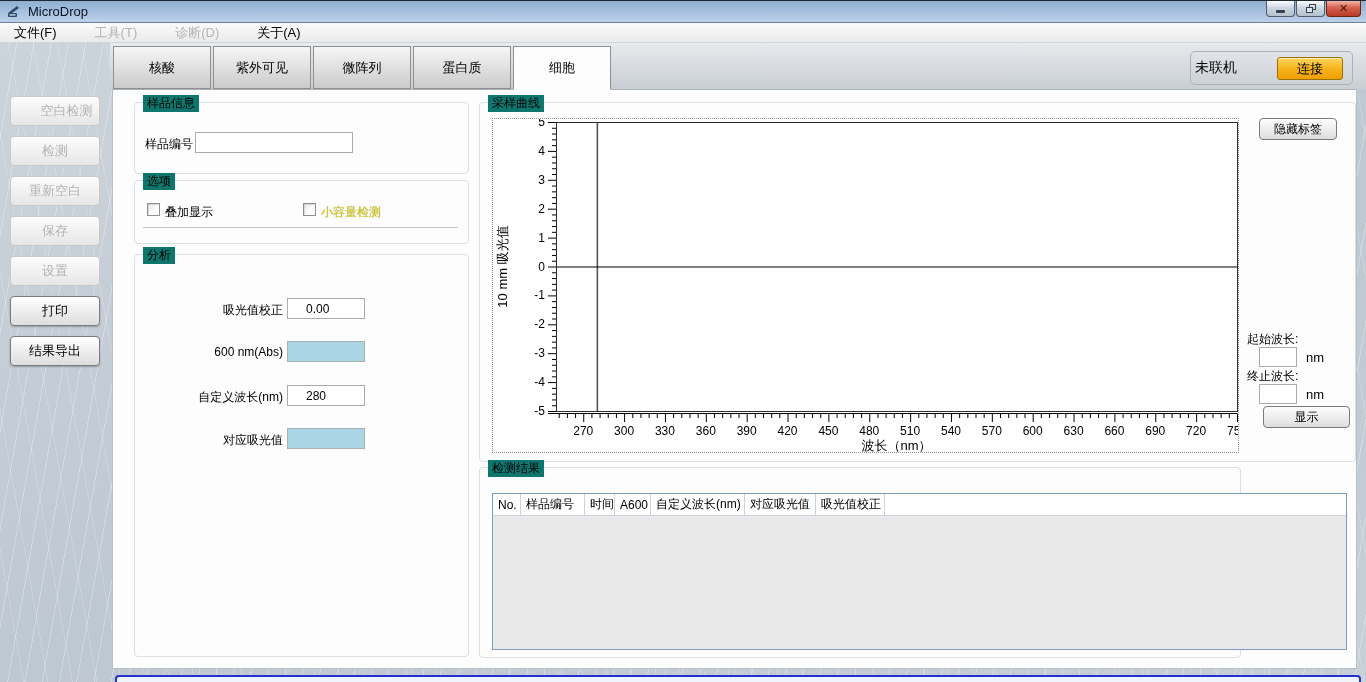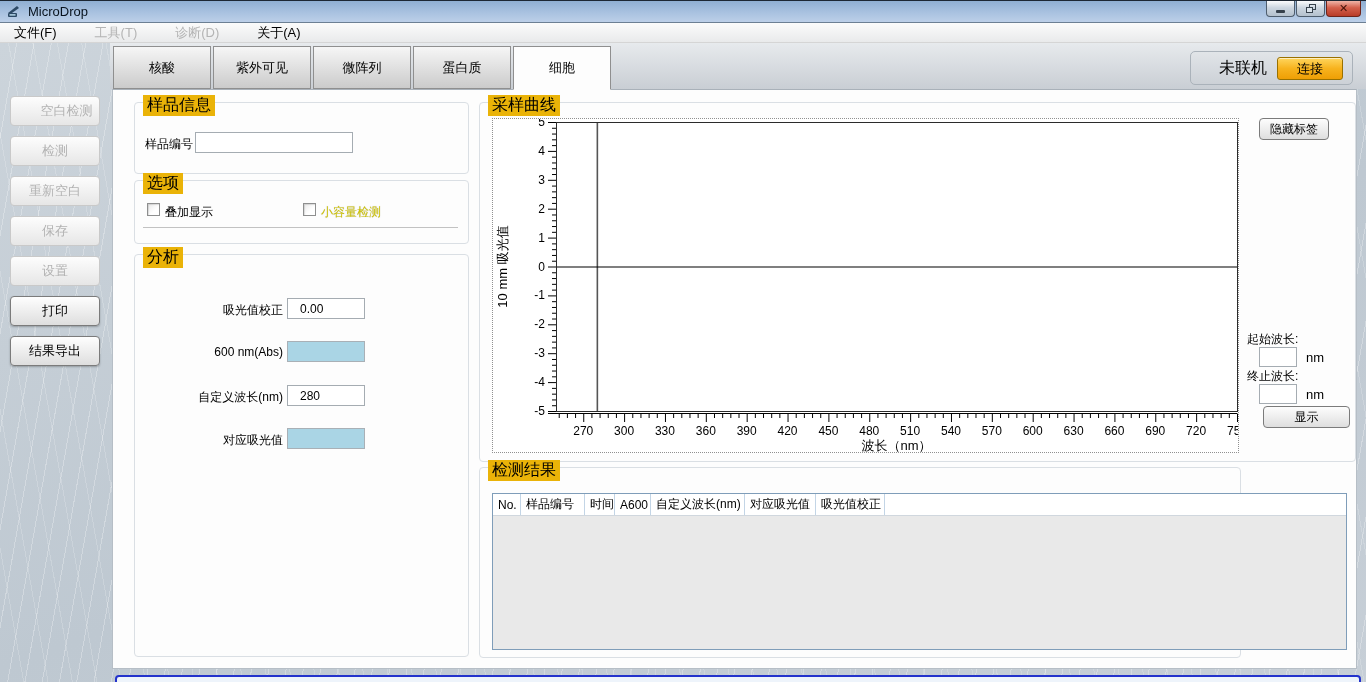--- a/index.html
+++ b/index.html
@@ -39,42 +39,42 @@
   .tabband { position:absolute; left:110px; top:0; width:1256px; height:46px;
     background:linear-gradient(#e7eaed,#c9ced4); }
   .tab { position:absolute; top:3px; width:98px; height:43px; border:1px solid #8f8f8f;
     background:linear-gradient(#f6f6f6,#cbcbcb); display:flex; align-items:center; justify-content:center;
     font-size:13px; z-index:2; }
   .tab.active { height:44px; background:#fdfdfd; border-bottom:1px solid #fdfdfd; }
 
   
   .conn { position:absolute; left:1190px; top:8px; width:163px; height:34px; border:1px solid #aab2ba;
     border-radius:5px; display:flex; align-items:center; z-index:3; }
-  .conn-status { font-size:16px; margin-left:28px; }
+  .conn-status { font-size:14px; margin-left:4px; }
   .connect-btn { position:absolute; right:9px; top:5px; width:66px; height:23px;
     background:linear-gradient(#ffd65e,#f7b31e 50%,#ef9f05); border:1px solid #9a7100; border-radius:3px;
     font-size:13px; font-family:inherit; color:#000; box-shadow:inset 0 1px 0 rgba(255,255,255,.6); }
 
   
   .side-btn { position:absolute; left:10px; width:90px; height:30px; border-radius:4px;
     display:flex; align-items:center; justify-content:center; font-size:13px;
     background:linear-gradient(#fdfdfd,#e6e6e6); border:1px solid #c9c9c9; color:#b2b2b2; }
   .side-btn.enabled { border:1px solid #7b7b7b; color:#000; box-shadow:0 1px 2px rgba(0,0,0,.25);
     background:linear-gradient(#fefefe,#dedede); }
 
   
   .main-panel { position:absolute; left:112px; top:46px; width:1245px; height:580px;
     background:#fdfdfd; border:1px solid #b6bec6; border-top:1px solid #a9b1b9; z-index:1; }
 
   .groupbox { position:absolute; border:1px solid #dadfe4; border-radius:4px; }
-  .gb-label { position:absolute; top:-8px; left:8px; background:#eab308; padding:0 4px; font-size:16px; color:#000; }
+  .gb-label { position:absolute; top:-8px; left:8px; background:#0f766e; padding:0 4px; font-size:12px; color:#000; }
 
   .field-label { position:absolute; font-size:12px; }
   .txt-input { position:absolute; height:21px; border:1px solid #a5acb2; background:#fff; font-size:12px;
-    font-family:inherit; padding:0 12px; }
+    font-family:inherit; padding:0 18px; }
   .ro-field { position:absolute; height:21px; border:1px solid #a9b0b6; background:#aad5e5; }
 
   .checkbox { position:absolute; width:13px; height:13px; border:1px solid #8e8f8f;
     background:linear-gradient(135deg,#e9e9e9,#ffffff 60%); box-shadow:inset 1px 1px 1px rgba(0,0,0,.12); }
   .cb-label { position:absolute; font-size:12px; }
   .hl-yellow { color:#cfc400; text-shadow:0 0 1px rgba(90,90,150,.35); }
   .separator { position:absolute; height:1px; background:#c2c2c2; }
 
   
   .an-label { position:absolute; left:0; width:148px; text-align:right; font-size:12px; }
@@ -360,21 +360,21 @@
               <line x1="55" y1="263.6" x2="63" y2="263.6" stroke="#000" stroke-width="1"></line>
               <text x="52" y="267.1" text-anchor="end" font-size="12" fill="#000">-4</text>
               <line x1="55" y1="292.5" x2="63" y2="292.5" stroke="#000" stroke-width="1"></line>
               <text x="52" y="296" text-anchor="end" font-size="12" fill="#000">-5</text>
               <text x="14" y="147.5" text-anchor="middle" font-size="13" fill="#000" transform="rotate(-90 14 147.5)">10 mm 吸光值</text>
               <line x1="104.36" y1="3" x2="104.36" y2="292" stroke="#555" stroke-width="1.6"></line>
               <line x1="63" y1="148" x2="744" y2="148" stroke="#000" stroke-width="1.2"></line>
               <rect x="63.5" y="3.5" width="681" height="289" fill="none" stroke="#2b2b2b" stroke-width="1"></rect>
             </svg>
         </div>
-        <button class="small-btn" style="left:779px; top:15px; width:70px; height:22px;">隐藏标签</button>
+        <button class="small-btn" style="left:779px; top:15px; width:78px; height:22px;">隐藏标签</button>
         <span class="wl-label" style="left:767px; top:228px;">起始波长:</span>
         <input class="wl-input" style="left: 779px; top: 244px;" value="">
         <span class="unit-label" style="left:826px; top:247px;">nm</span>
         <span class="wl-label" style="left:767px; top:265px;">终止波长:</span>
         <input class="wl-input" style="left: 779px; top: 281px;" value="">
         <span class="unit-label" style="left:826px; top:284px;">nm</span>
         <button class="small-btn" style="left:783px; top:303px; width:87px; height:22px;">显示</button>
       </div>
 
       <div class="groupbox" style="left:366px; top:377px; width:762px; height:191px;">

